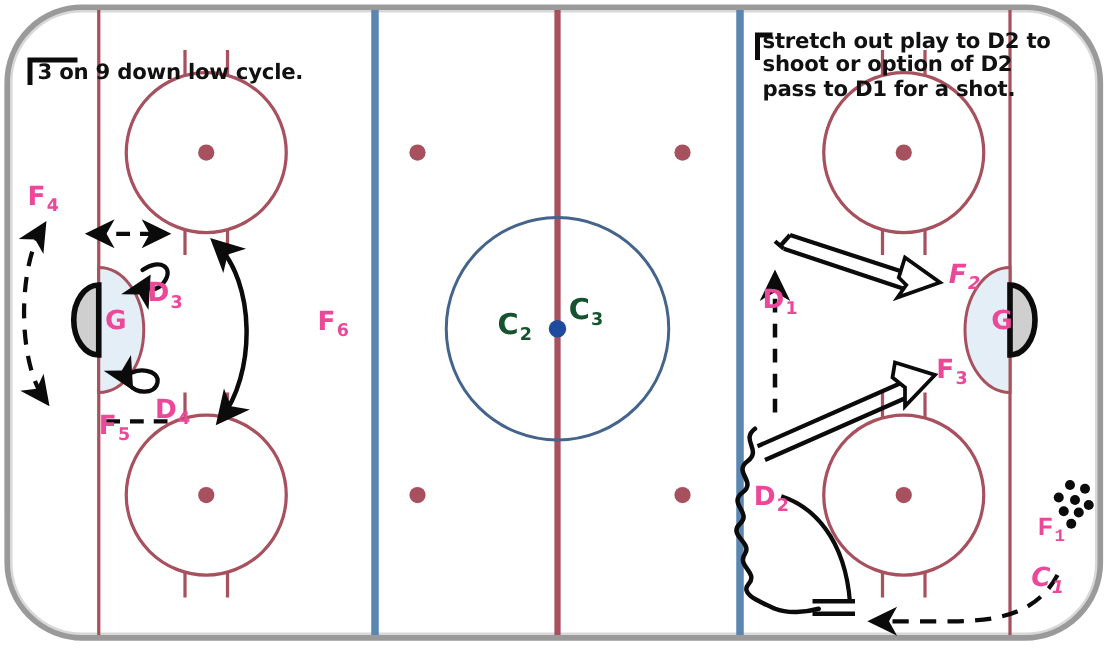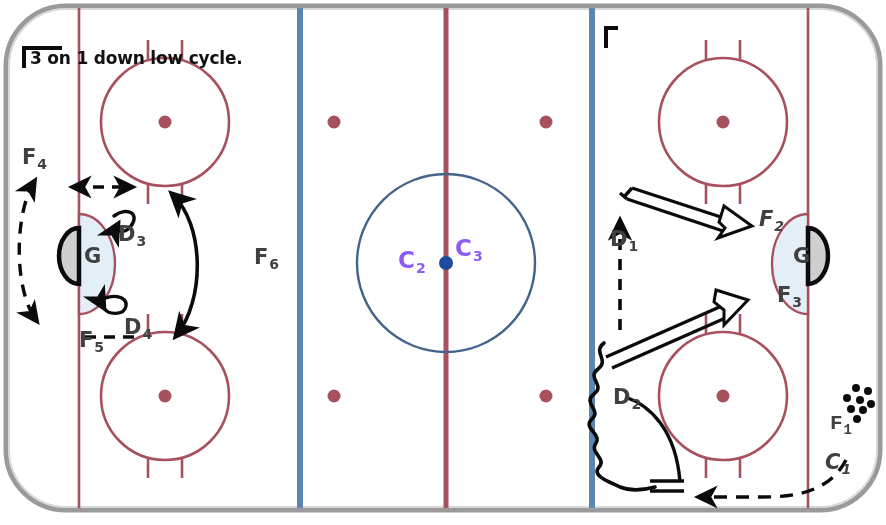--- a/index.html
+++ b/index.html
@@ -29,31 +29,31 @@
     line-height: 1.14;
     letter-spacing: -0.2px;
     white-space: pre;
   }
   #note-left { left: 30px; top: 49px; }
   #note-right { left: 610px; top: 24px; }
   .plabel {
     position: absolute;
     font-family: "DejaVu Sans", sans-serif;
     font-weight: bold;
-    color: #404040;
+    color: #ec4899;
     font-size: 21px;
     white-space: nowrap;
   }
   .plabel .sub {
     font-size: 14px;
     position: relative;
     top: 5px;
     left: 1px;
   }
-  .plabel.centerlbl { color: #8b5cf6; font-size: 23px; }
+  .plabel.centerlbl { color: #14532d; font-size: 23px; }
 </style>
 </head>
 <body>
 
 <div id="stage">
 
   <svg width="886" height="525" viewBox="0 0 886 525">
     <defs>
       <clipPath id="rinkClip">
         <rect x="6" y="6" width="874" height="504" rx="60" ry="60"></rect>
@@ -203,33 +203,36 @@
       <g>
         <path d="M24,68 L24,48 L62,48" fill="none" stroke="#0b0b0b" stroke-width="4"></path>
       </g>
       <g>
         <path d="M606,48 L606,28 L618,28" fill="none" stroke="#0b0b0b" stroke-width="4"></path>
       </g>
 
     </g>
   </svg>
 
-  <div class="note" id="note-left">3 on 1 down low cycle.</div>
+  <div class="note" id="note-left">3 on 9 down low cycle.</div>
+  <div class="note" id="note-right">stretch out play to D2 to
+shoot or option of D2
+pass to D1 for a shot.</div>
 
   <div id="label-layer">
       <div class="plabel" style="left: 84px; top: 244px;"><span>G</span></div>
       <div class="plabel" style="left: 793px; top: 244px;"><span>G</span></div>
       <div class="plabel" style="left: 22px; top: 145px;"><span>F</span><span class="sub">4</span></div>
       <div class="plabel" style="left: 33px; top: 328px; margin-left: 46px;"><span>F</span><span class="sub">5</span></div>
       <div class="plabel" style="left: 213px; top: 245px; margin-left: 41px;"><span>F</span><span class="sub">6</span></div>
       <div class="plabel" style="left: 118px; top: 222px;"><span>D</span><span class="sub">3</span></div>
       <div class="plabel" style="left: 124px; top: 277px; margin-top: 38px;"><span>D</span><span class="sub">4</span></div>
       <div class="plabel centerlbl" style="left: 398px; top: 247px;"><span>C</span><span class="sub">2</span></div>
       <div class="plabel centerlbl" style="left: 455px; top: 235px;"><span>C</span><span class="sub">3</span></div>
       <div class="plabel" style="left: 610px; top: 183px; margin-top: 44px;"><span>D</span><span class="sub">1</span></div>
-      <div class="plabel" style="left: 603px; top: 385px; margin-left: 10px;"><span>D</span><span class="sub">2</span></div>
+      <div class="plabel" style="left: 603px; top: 385px;"><span>D</span><span class="sub">2</span></div>
       <div class="plabel" style="left: 759px; top: 207px; font-style: italic;"><span>F</span><span class="sub">2</span></div>
-      <div class="plabel" style="left: 749px; top: 283px; margin-left: 28px;"><span>F</span><span class="sub">3</span></div>
+      <div class="plabel" style="left: 749px; top: 283px;"><span>F</span><span class="sub">3</span></div>
       <div class="plabel" style="left: 830px; top: 412px; font-family: Liberation Mono, monospace;"><span>F</span><span class="sub">1</span></div>
       <div class="plabel" style="left: 825px; top: 450px; font-style: italic;"><span>C</span><span class="sub">1</span></div>
     </div>
 
 </div>
 
 </body></html>

